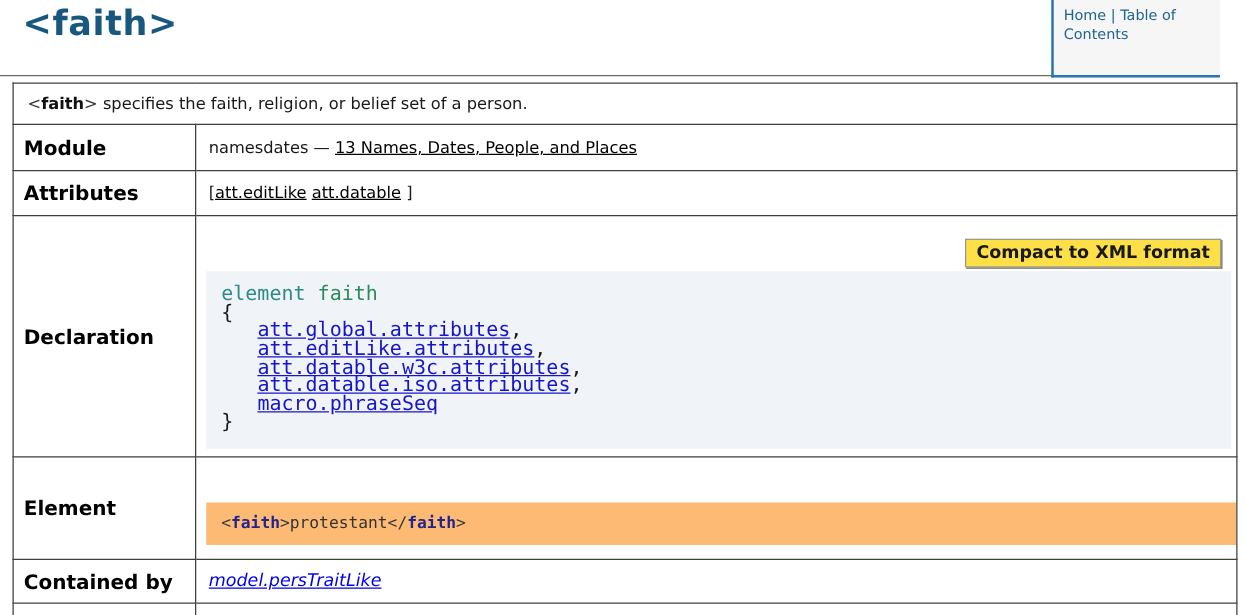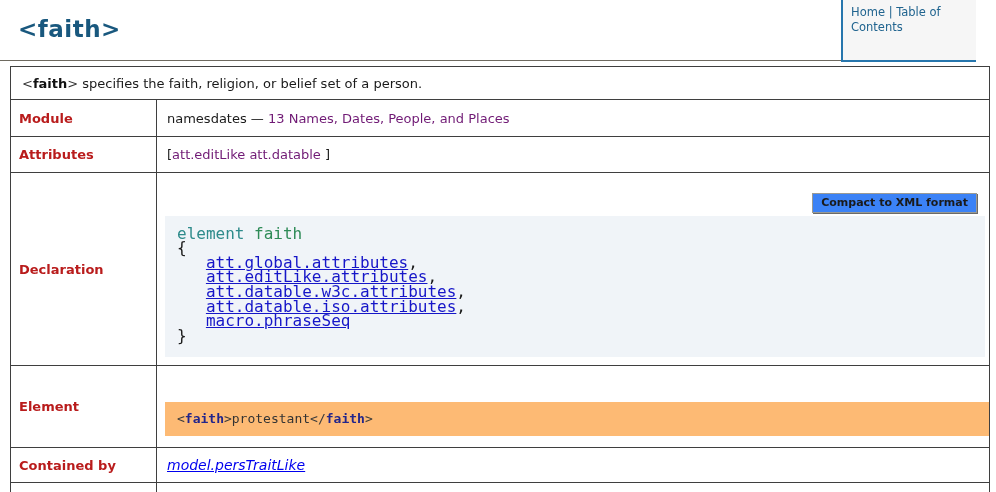--- a/index.html
+++ b/index.html
@@ -5,22 +5,22 @@
   * { margin: 0; padding: 0; box-sizing: border-box; }
   html, body {
     width: 996px; height: 492px;
     background: #ffffff;
     overflow: hidden;
     font-family: "DejaVu Sans", "Liberation Sans", sans-serif;
     color: #1a1a1a;
   }
   
   .page-title {
-    position: absolute; left: 18px; top: 16px;
-    font-size: 23px; font-weight: bold;
+    position: absolute; left: 18px; top: 2px;
+    font-size: 28px; font-weight: bold;
     color: #19587e;
     letter-spacing: 0.5px;
   }
   .header-rule {
     position: absolute; left: 0; top: 60px;
     width: 841px; height: 0;
     border-top: 1px solid #6e6a60;
   }
   .nav-box {
     position: absolute; left: 841px; top: 0;
@@ -44,36 +44,36 @@
   }
   table.spec td {
     border: 1px solid #3f3f3f;
     vertical-align: middle;
   }
   td.label-cell {
     width: 146px;
     font-weight: bold;
     vertical-align: top;
     padding: 5px 8px;
-    font-size: 13px;
-    color: #b91c1c;
+    font-size: 16px;
+    color: #000000;
   }
   td.value-cell { padding: 4px 10px; }
   td.desc-cell { padding: 6px 11px; height: 33px; margin-left: 26px; }
   .gi-brackets { color: #333; }
   .gi-name { font-weight: bold; color: #111; }
-  a.tbl-link { color: #701a75; cursor: pointer; }
+  a.tbl-link { color: #000000; text-decoration: underline; cursor: pointer; }
   
   td.decl-cell { vertical-align: top; padding: 0; height: 193px; }
   .button-row { text-align: right; padding: 12px 12px 0 0; }
   button.compact-btn {
     font-family: "DejaVu Sans", "Liberation Sans", sans-serif;
-    font-size: 11px; font-weight: bold;
+    font-size: 14px; font-weight: bold;
     color: #1a1a1a;
-    background: #3b82f6;
+    background: #fde047;
     border: 1px solid #9a9a94;
     box-shadow: 1px 1px 0 0 #6a6a6a;
     padding: 2px 8px 3px 8px;
     cursor: pointer;
   }
   pre.code-block {
     background: #f0f4f8;
     font-family: "DejaVu Sans Mono", "Liberation Mono", monospace;
     font-size: 16px;
     line-height: 14.6px;

